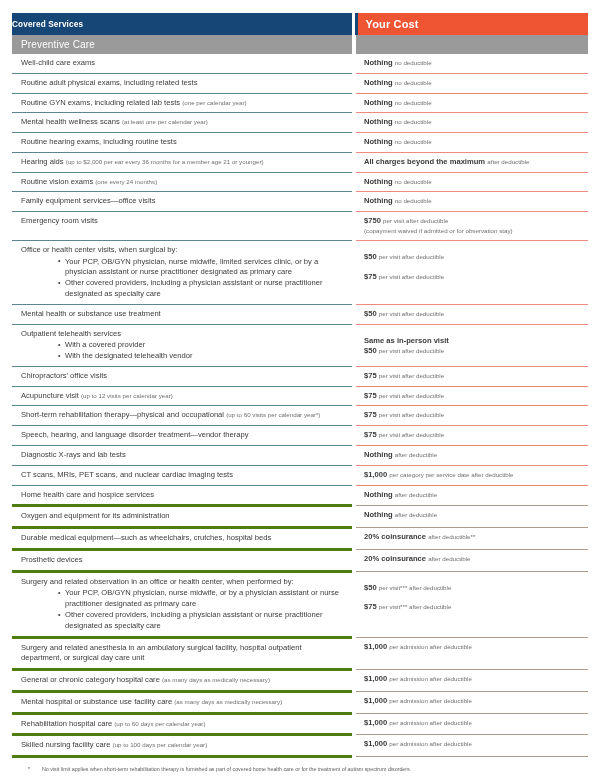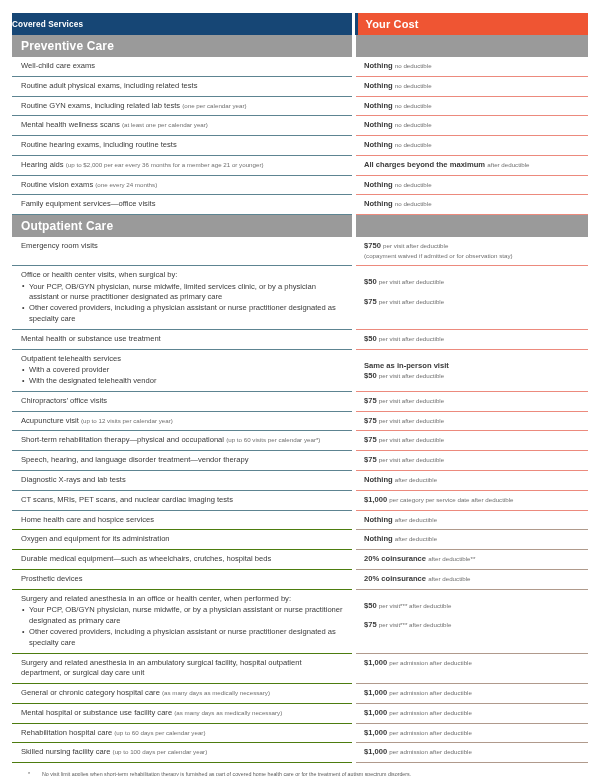--- a/index.html
+++ b/index.html
@@ -48,22 +48,22 @@
     padding: 5px 8px 5px 8px;
     vertical-align: middle;
     border-left: 3px solid #164675;
     height: 17px;
   }
 
   
   .band td {
     background: #9a9a9a;
     color: #ffffff;
-    font-size: 12px;
-    font-weight: bold;
+    font-size: 10px;
+    font-weight: normal;
     letter-spacing: .15px;
     padding: 4px 8px 4px 9px;
     height: 15px;
   }
   .band td.band-gap { background: #ffffff; padding: 0; }
 
   
   .row td.svc {
     border-bottom: 1px solid #5d8491;
     padding: 4px 8px 4px 9px;
@@ -77,36 +77,37 @@
     border-bottom: 1px solid #ec8a7d;
     padding: 4px 6px 4px 8px;
     font-size: 7.6px;
     line-height: 1.42;
     vertical-align: top;
     color: #3b3b3b;
   }
   .row.last-in-section td.svc { border-bottom: 1px solid #5d8491; }
 
   .row.brown td.cost { border-bottom: 1px solid #b09a8c; }
-  .row.brown td.svc  { border-bottom: 1px solid #4d7c0f; }
+  .row.brown td.svc  { border-bottom: 3px solid #4d7c0f; }
 
   .amount { font-weight: bold; }
   .qual   { font-size: 6.2px; color: #6f6f6f; }
   .svc-title { }
   .svc-note  { font-size: 6.2px; color: #6f6f6f; }
 
   ul.sub {
     list-style: none;
     margin: 1px 0 0 0;
     padding: 0;
   }
   ul.sub li {
     position: relative;
     padding-left: 8px;
     line-height: 1.42;
+    margin-left: 36px;
   }
   ul.sub li::before {
     content: "\2022";
     position: absolute;
     left: 1px;
     top: -0.5px;
     font-size: 7px;
     color: #3b3b3b;
   }
   .ind { display: block; }
@@ -205,25 +206,20 @@
       </tr>
 
       <tr class="row last-in-section">
         <td class="svc">
           <span class="svc-title">Family equipment services—office visits</span>
         </td>
         <td class="gap"></td>
         <td class="cost"><span class="amount">Nothing</span> <span class="qual">no deductible</span></td>
       </tr>
 
-      <tr class="band">
-        <td>Outpatient Care</td>
-        <td class="band-gap"></td>
-        <td>&nbsp;</td>
-      </tr>
 
       <tr class="row">
         <td class="svc">
           <span class="svc-title">Emergency room visits</span>
         </td>
         <td class="gap"></td>
         <td class="cost"><span class="amount">$750</span> <span class="qual">per visit after deductible</span>
           <span class="ind qual">(copayment waived if admitted or for observation stay)</span></td>
       </tr>
 
@@ -340,21 +336,21 @@
       <tr class="row brown">
         <td class="svc">
           <span class="svc-title">Prosthetic devices</span>
         </td>
         <td class="gap"></td>
         <td class="cost"><span class="amount">20% coinsurance</span> <span class="qual">after deductible</span></td>
       </tr>
 
       <tr class="row brown">
         <td class="svc">
-          <span class="svc-title">Surgery and related anesthesia in an office or health center, when performed by:</span>
+          <span class="svc-title">Surgery and related observation in an office or health center, when performed by:</span>
           <ul class="sub">
             <li>Your PCP, OB/GYN physician, nurse midwife, or by a physician assistant or nurse practitioner designated as primary care</li>
             <li>Other covered providers, including a physician assistant or nurse practitioner designated as specialty care</li>
           </ul>
         </td>
         <td class="gap"></td>
         <td class="cost">
           <div class="cost-spacer-sm"></div>
           <span class="cost-block"><span class="amount">$50</span>
             <span class="qual">per visit*** after deductible</span></span>

